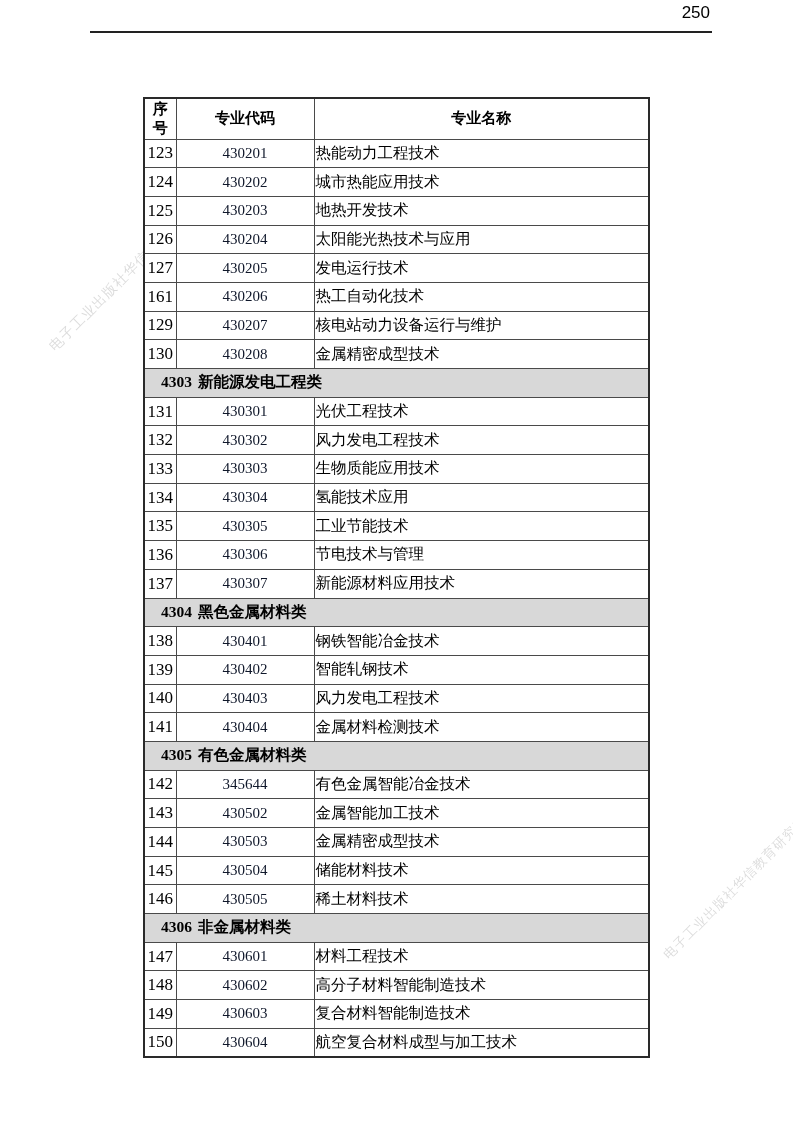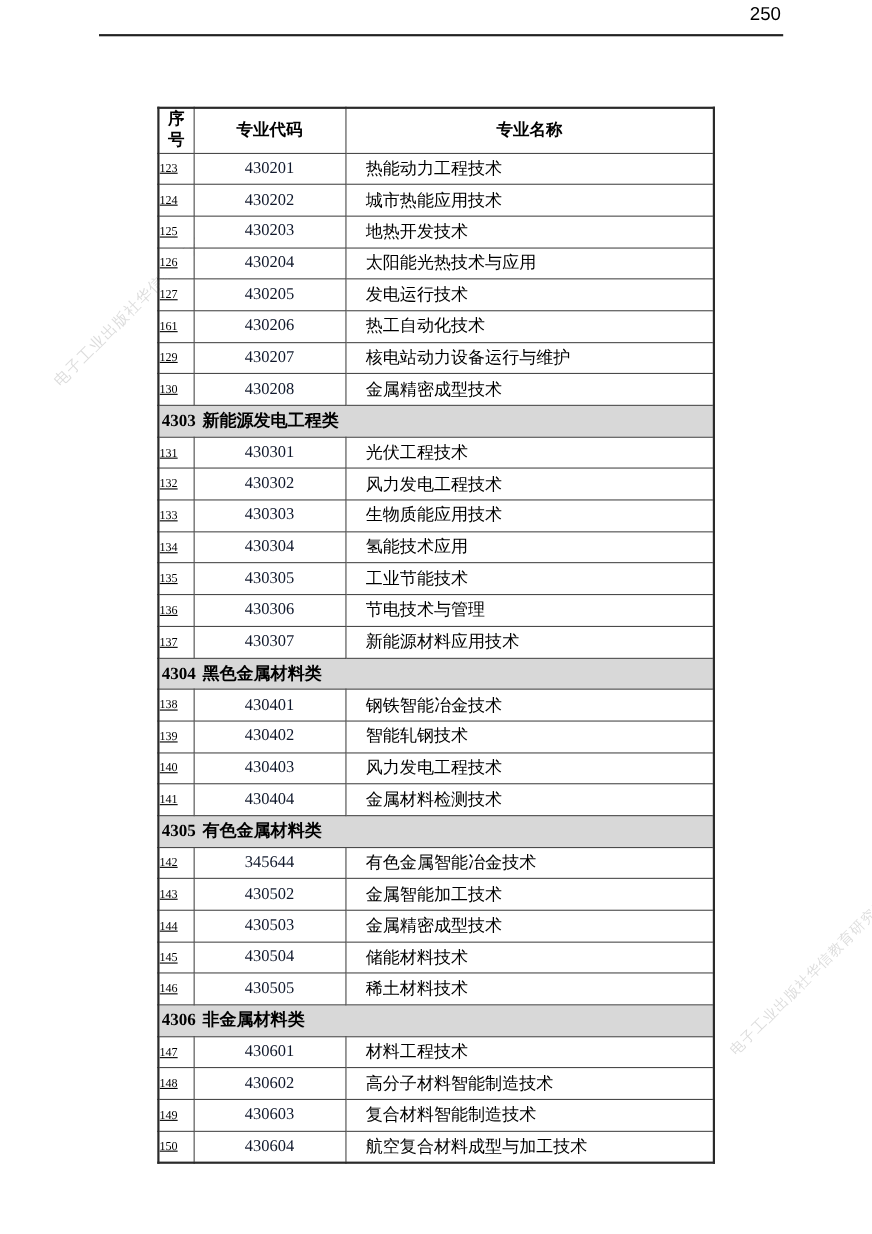--- a/index.html
+++ b/index.html
@@ -65,40 +65,39 @@
   .doc-table th {
     font-weight: bold;
     font-size: 15px;
     text-align: center;
     color: #000;
   }
   .th-no { white-space: pre-line; line-height: 1.25; }
 
   td.cell-no {
     font-family: "Liberation Serif", serif;
-    font-size: 11px;
-    text-align: left;
-    color: #000;
-    text-decoration: underline;
+    font-size: 17px;
+    text-align: center;
+    color: #000;
   }
   td.cell-code {
     font-family: "Liberation Serif", serif;
     font-size: 15px;
     text-align: center;
     color: #0f172a;
   }
   td.cell-name {
     font-size: 15.5px;
     text-align: left;
-    padding-left: 18px;
+    padding-left: 1px;
     color: #000;
   }
   tr.section-row { background: #d8d8d8; }
   tr.section-row td {
-    padding-left: 2px;
+    padding-left: 16px;
     font-weight: bold;
     color: #000;
   }
   .sec-num {
     font-family: "Liberation Serif", serif;
     font-weight: bold;
     font-size: 15.5px;
   }
   .sec-label {
     font-family: "Liberation Sans", sans-serif;

